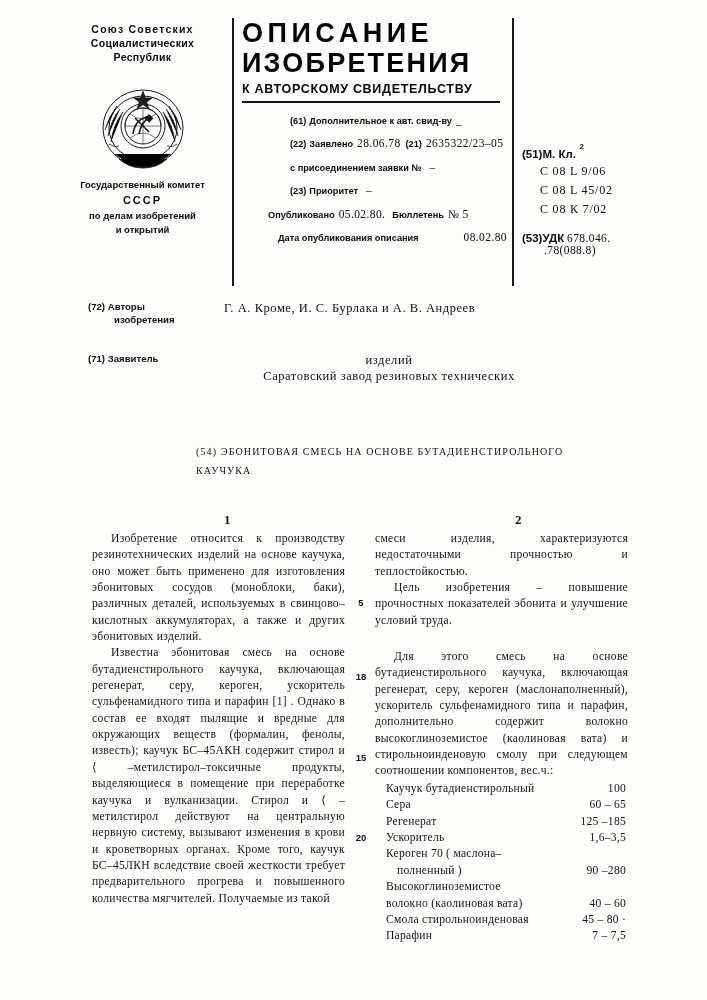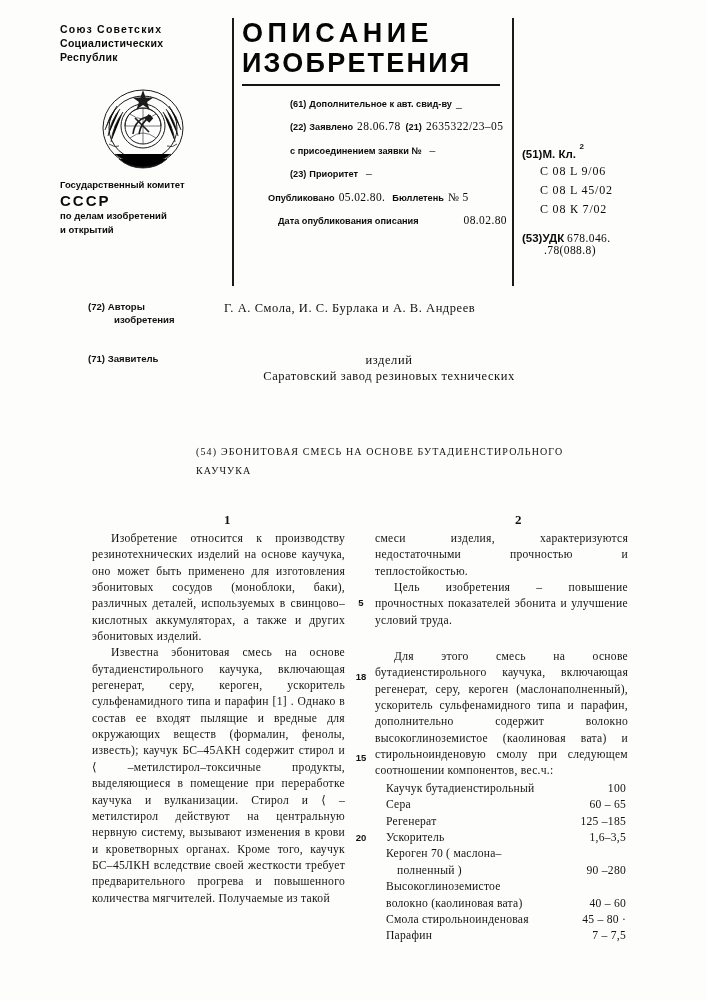--- a/index.html
+++ b/index.html
@@ -29,20 +29,21 @@
     top: 18px;
     width: 590px;
     height: 270px;
   }
 
   .hdr-left {
     position: absolute;
     left: 0;
     top: 0;
     width: 165px;
+    text-align: center;
   }
 
   .country-block {
     font-family: "Liberation Sans", "DejaVu Sans", sans-serif;
     font-weight: bold;
     font-size: 10.5px;
     line-height: 14px;
     letter-spacing: 0.3px;
     color: #0b0b0b;
     margin-top: 4px;
@@ -59,21 +60,21 @@
 
   .committee-block {
     font-family: "Liberation Sans", "DejaVu Sans", sans-serif;
     font-weight: bold;
     font-size: 9.5px;
     line-height: 13.5px;
     color: #0b0b0b;
     margin-top: 8px;
   }
   .committee-block .ussr {
-    font-size: 15px;
+    font-size: 11px;
     letter-spacing: 2px;
     margin: 2px 0;
   }
 
   
   .vrule-1 {
     position: absolute;
     left: 172px;
     top: 0px;
     width: 1.6px;
@@ -391,20 +392,21 @@
     </div>
 
     <div class="vrule-1"></div>
     <div class="vrule-2"></div>
 
     <div class="hdr-mid">
       <div class="title-big">
         <div class="ln1">ОПИСАНИЕ</div>
         <div class="ln2">ИЗОБРЕТЕНИЯ</div>
       </div>
+      <div class="title-sub">К АВТОРСКОМУ СВИДЕТЕЛЬСТВУ</div>
       <div class="hdr-underline"></div>
 
       <div class="bib-list">
 
         <div class="bib-row">
           <span class="code">(61)</span>
           <span class="lbl">Дополнительное к авт. свид-ву</span>
           <span class="val">_</span>
         </div>
 
@@ -464,21 +466,21 @@
   </div>
 
   <div class="meta-section">
 
     <div class="meta-row">
       <div class="meta-key">
         <span>(72)</span>
         <span>Авторы</span>
         <span class="k2">изобретения</span>
       </div>
-      <div class="meta-val">Г. А. Смола, И. С. Бурлака и А. В. Андреев</div>
+      <div class="meta-val">Г. А. Кроме, И. С. Бурлака и А. В. Андреев</div>
     </div>
 
     <div class="meta-row">
       <div class="meta-key">
         <span>(71)</span>
         <span>Заявитель</span>
       </div>
       <div class="meta-val centered">
         <div>изделий</div>
         <div>Саратовский завод резиновых технических</div>

